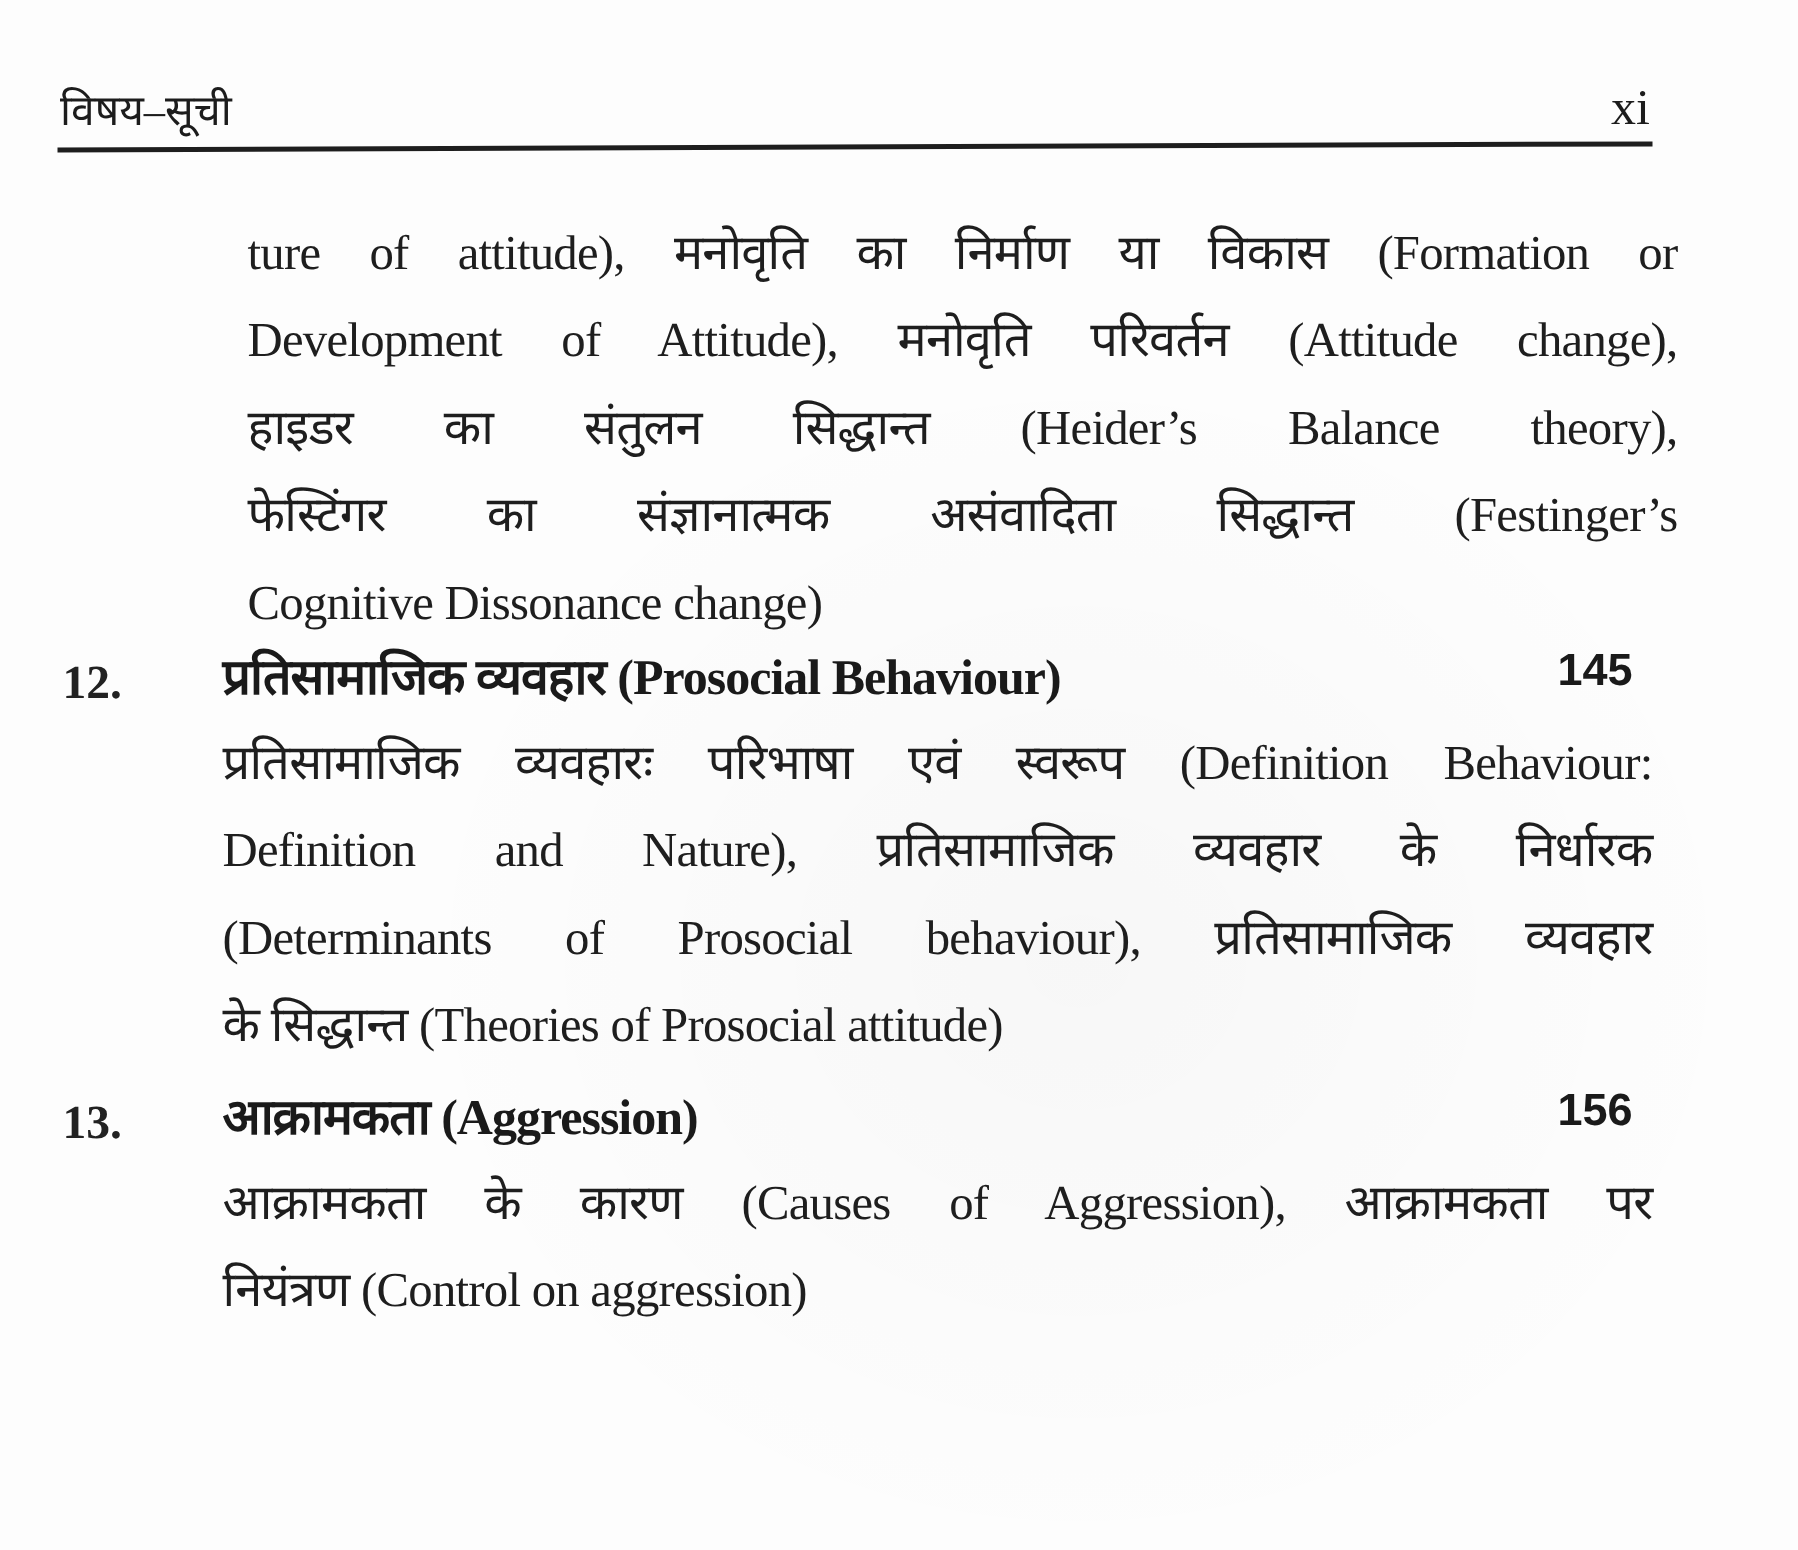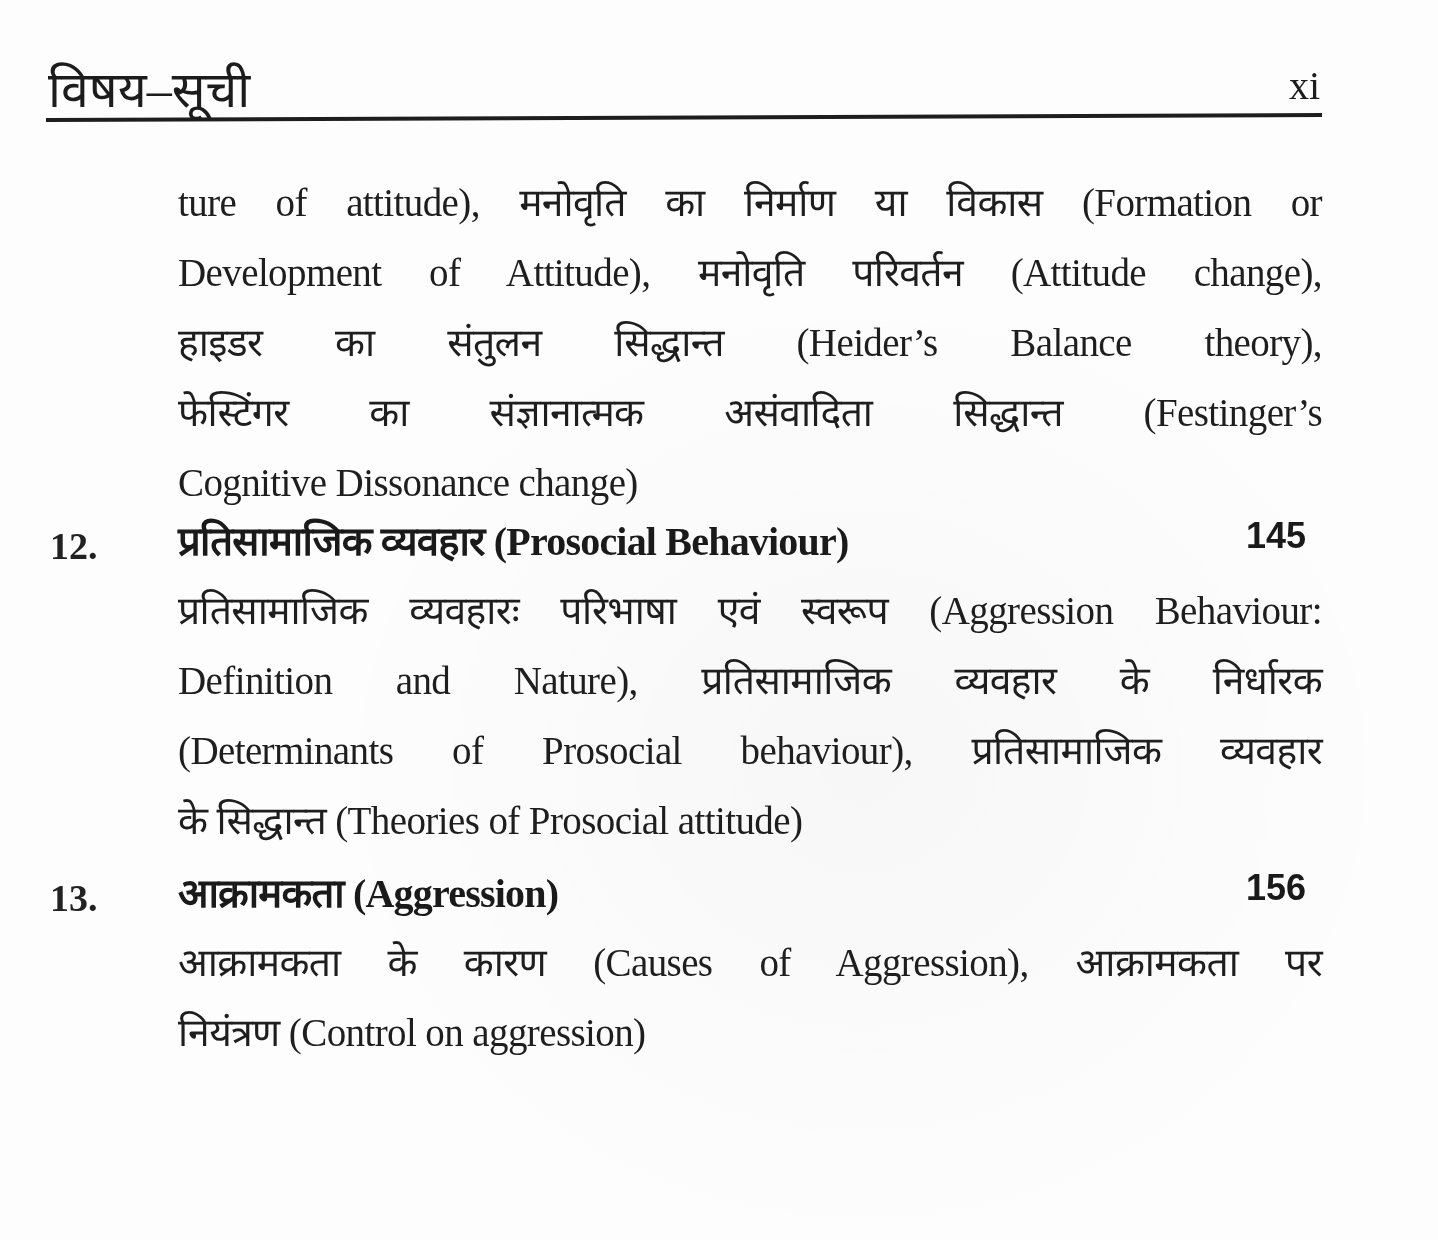--- a/index.html
+++ b/index.html
@@ -29,21 +29,21 @@
       position: absolute;
       left: 48px;
       top: 68px;
       width: 1272px;
       height: 44px;
     }
     .running-title {
       position: absolute;
       left: 0;
       top: 0;
-      font-size: 50px;
+      font-size: 34px;
       line-height: 44px;
       font-weight: normal;
       color: #1c1c1c;
     }
     .running-page {
       position: absolute;
       right: 0;
       top: -4px;
       font-size: 40px;
       line-height: 44px;
@@ -130,35 +130,35 @@
 <div class="page">
 
   <div class="running-header">
     <span class="running-title">विषय–सूची</span>
     <span class="running-page">xi</span>
   </div>
   <div class="header-rule"></div>
 
   <div class="content">
 
-    <div class="para" style="top:168px;">
+    <div class="para" style="top:168px;margin-left:20px;">
       <span class="line">ture of attitude),  मनोवृति का  निर्माण  या  विकास (Formation or</span>
       <span class="line">Development of Attitude), मनोवृति  परिवर्तन (Attitude change),</span>
       <span class="line">हाइडर  का  संतुलन  सिद्धान्त  (Heider’s Balance theory),</span>
       <span class="line">फेस्टिंगर  का  संज्ञानात्मक  असंवादिता  सिद्धान्त  (Festinger’s</span>
       <span class="line last">Cognitive Dissonance change)</span>
     </div>
 
     <div class="entry-head" style="top:510px;">
       <span class="entry-num">12.</span>
       <span class="entry-title">प्रतिसामाजिक व्यवहार  (Prosocial Behaviour)</span>
       <span class="entry-page">145</span>
     </div>
     <div class="para" style="top:576px;">
-      <span class="line">प्रतिसामाजिक व्यवहारः परिभाषा एवं स्वरूप (Aggression Behaviour:</span>
+      <span class="line">प्रतिसामाजिक व्यवहारः परिभाषा एवं स्वरूप (Definition Behaviour:</span>
       <span class="line">Definition  and  Nature),  प्रतिसामाजिक  व्यवहार  के  निर्धारक</span>
       <span class="line">(Determinants of Prosocial behaviour), प्रतिसामाजिक  व्यवहार</span>
       <span class="line last">के सिद्धान्त (Theories of Prosocial attitude)</span>
     </div>
 
     <div class="entry-head" style="top:862px;">
       <span class="entry-num">13.</span>
       <span class="entry-title">आक्रामकता (Aggression)</span>
       <span class="entry-page">156</span>
     </div>

